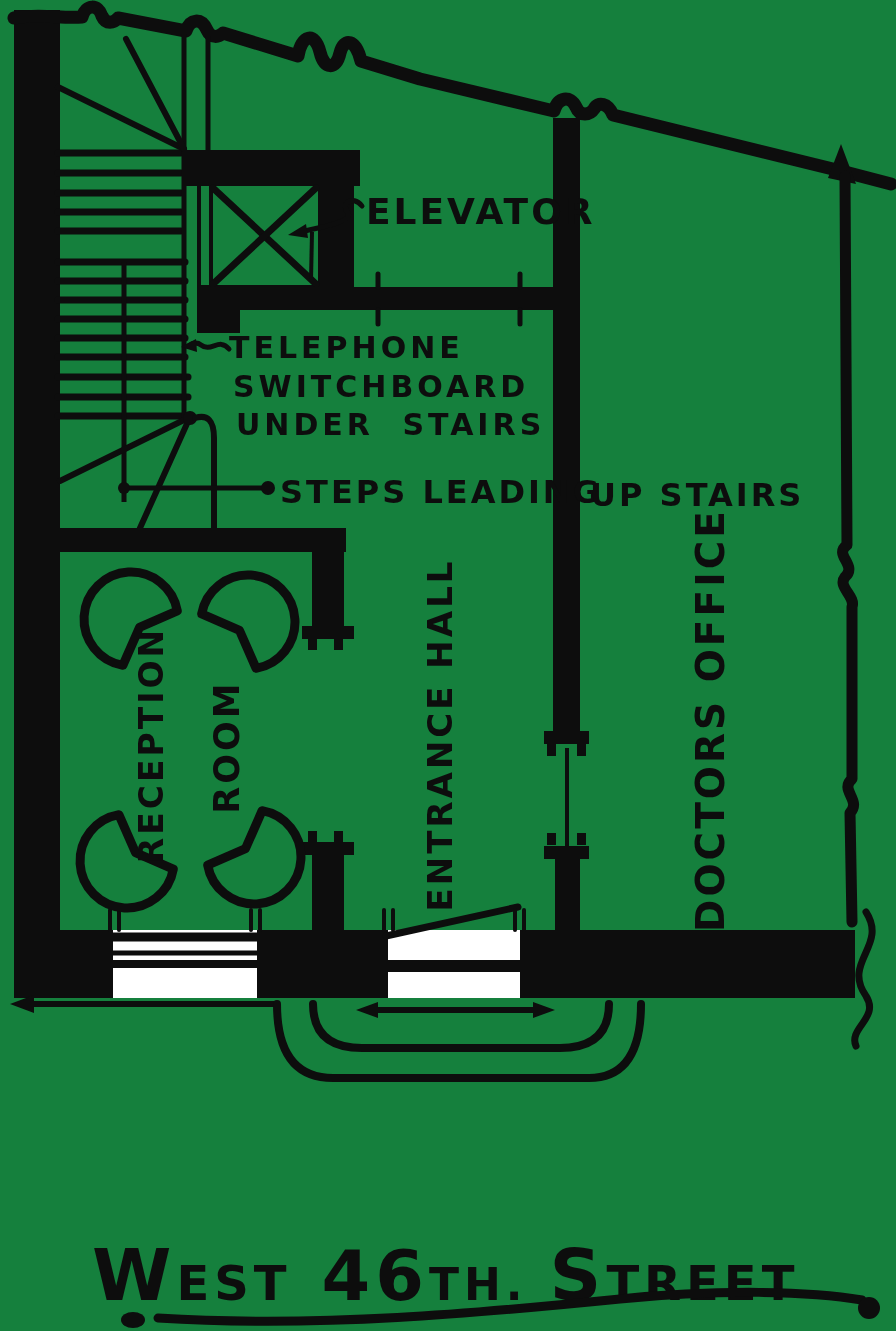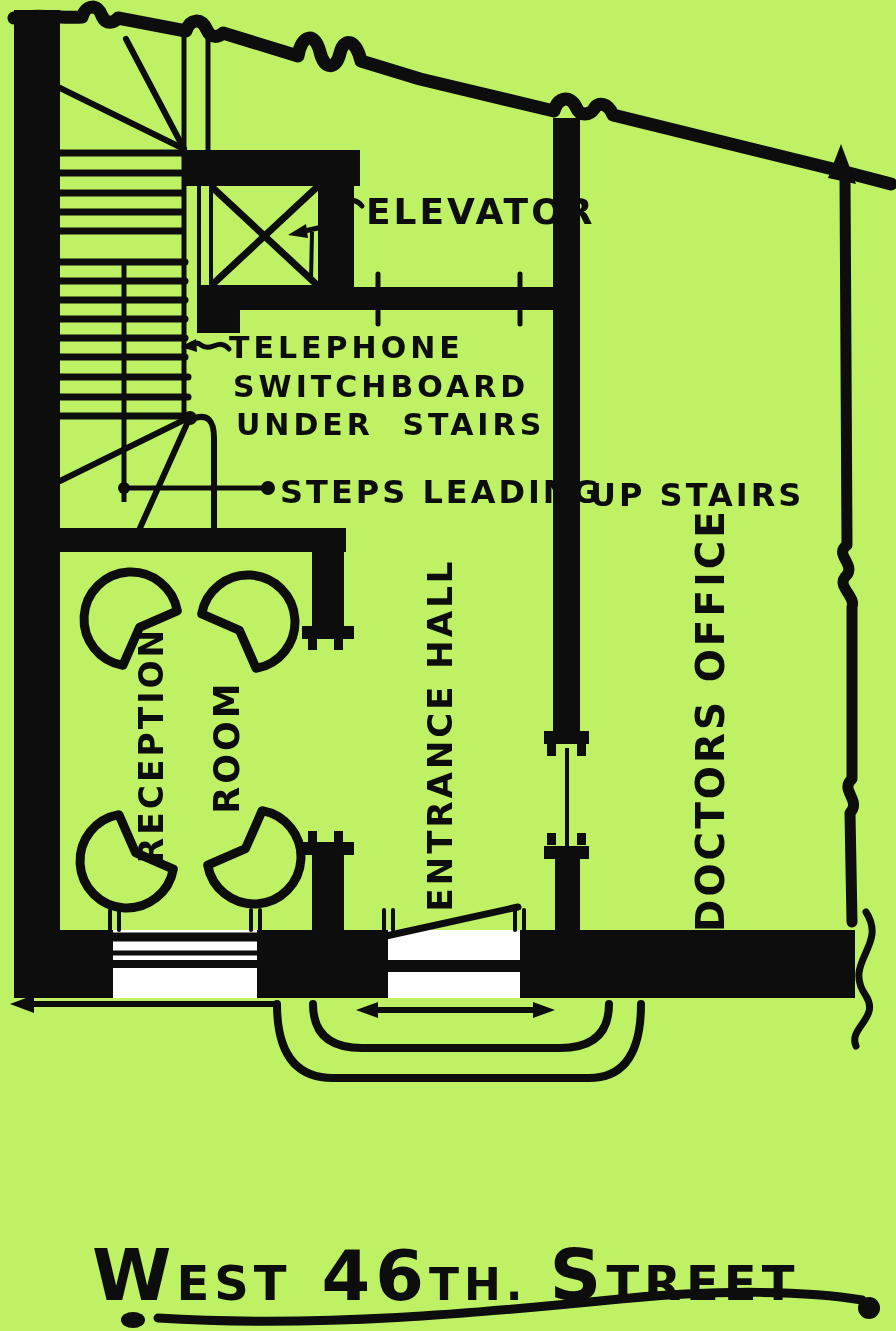--- a/index.html
+++ b/index.html
@@ -1,17 +1,17 @@
 <!DOCTYPE html>
 <html><head>
 <meta charset="utf-8">
 <style>
   html,body{margin:0;padding:0;background:#e8e8e4;}
   .page{
-    width:896px;height:1331px;margin:0 auto;background:#bef264;
+    width:896px;height:1331px;margin:0 auto;background:#15803d;
     position:relative;overflow:hidden;
     font-family:"DejaVu Sans", sans-serif;
   }
   svg{display:block;}
   .ink{stroke:#0d0d0d;}
   .fillink{fill:#0d0d0d;}
   text{
     fill:#0d0d0d;
     font-family:"DejaVu Sans", sans-serif;
     font-weight:700;

